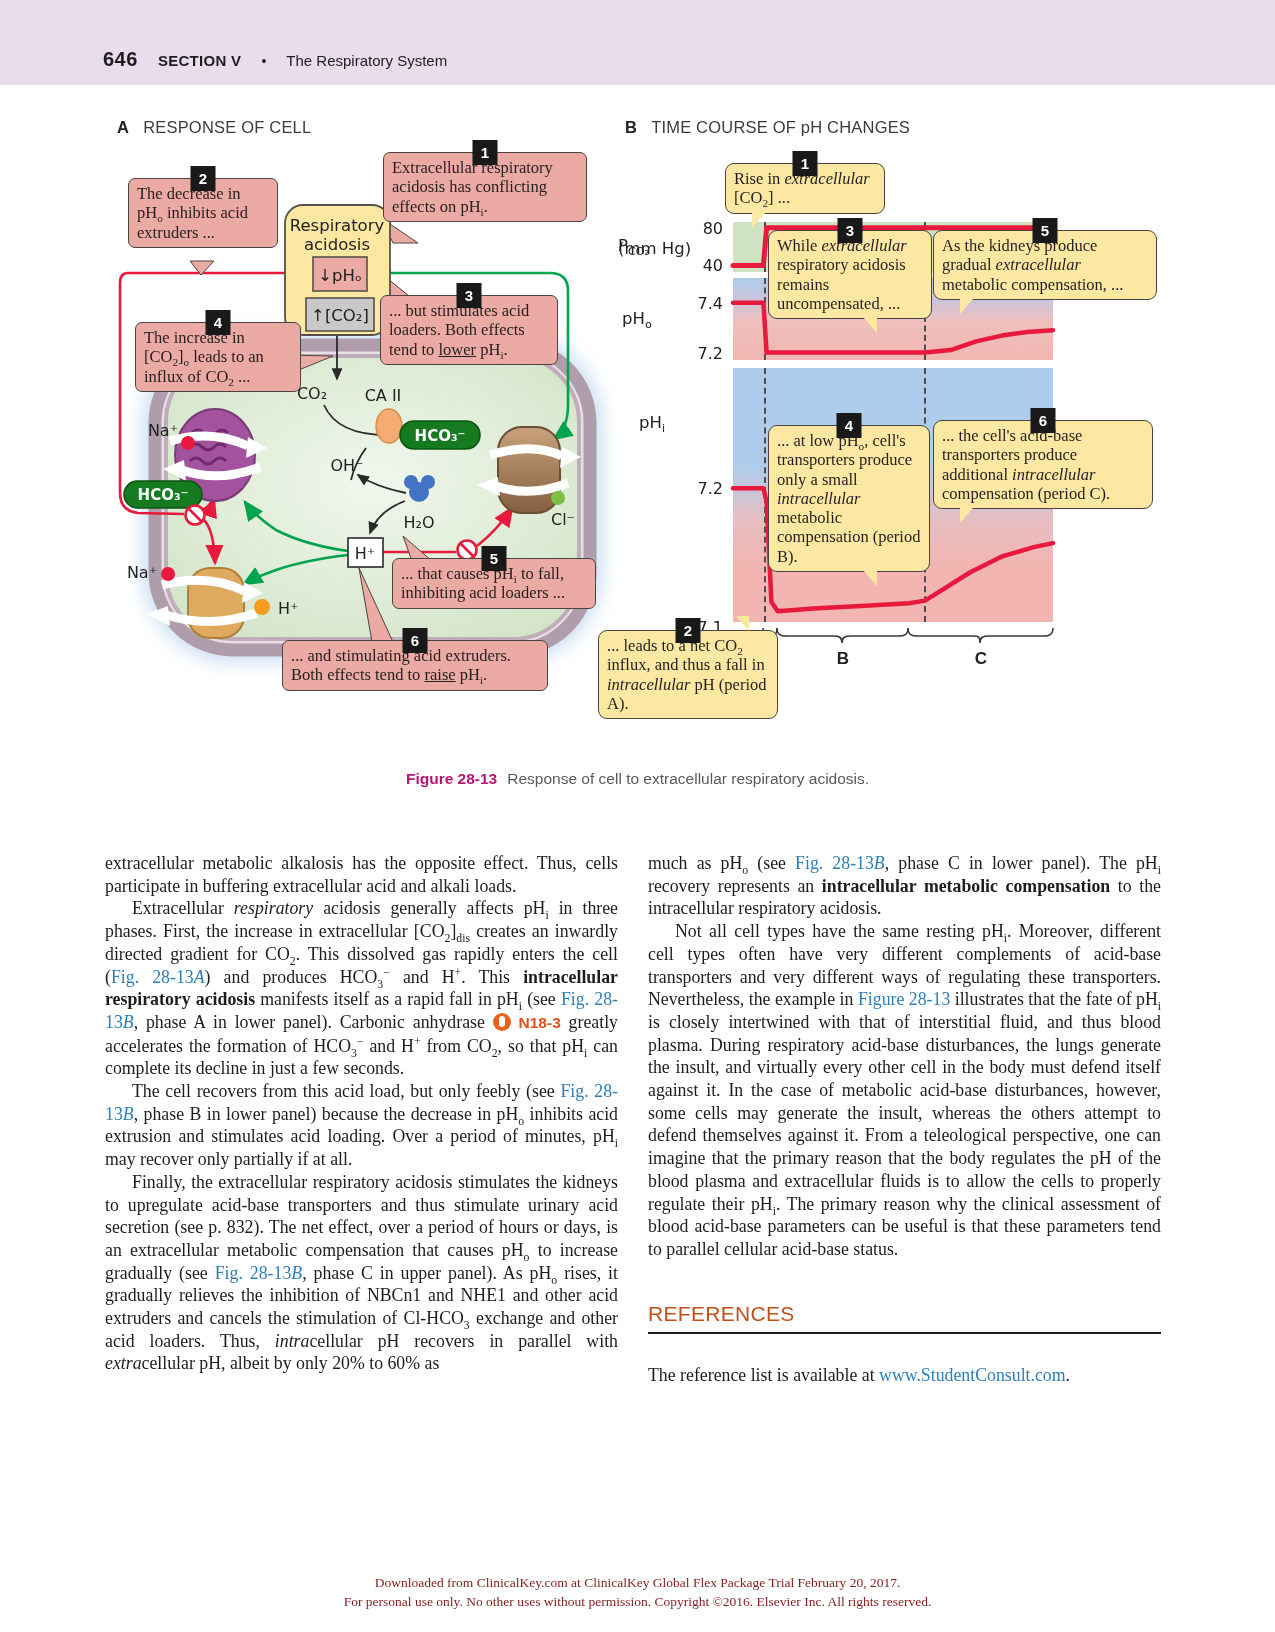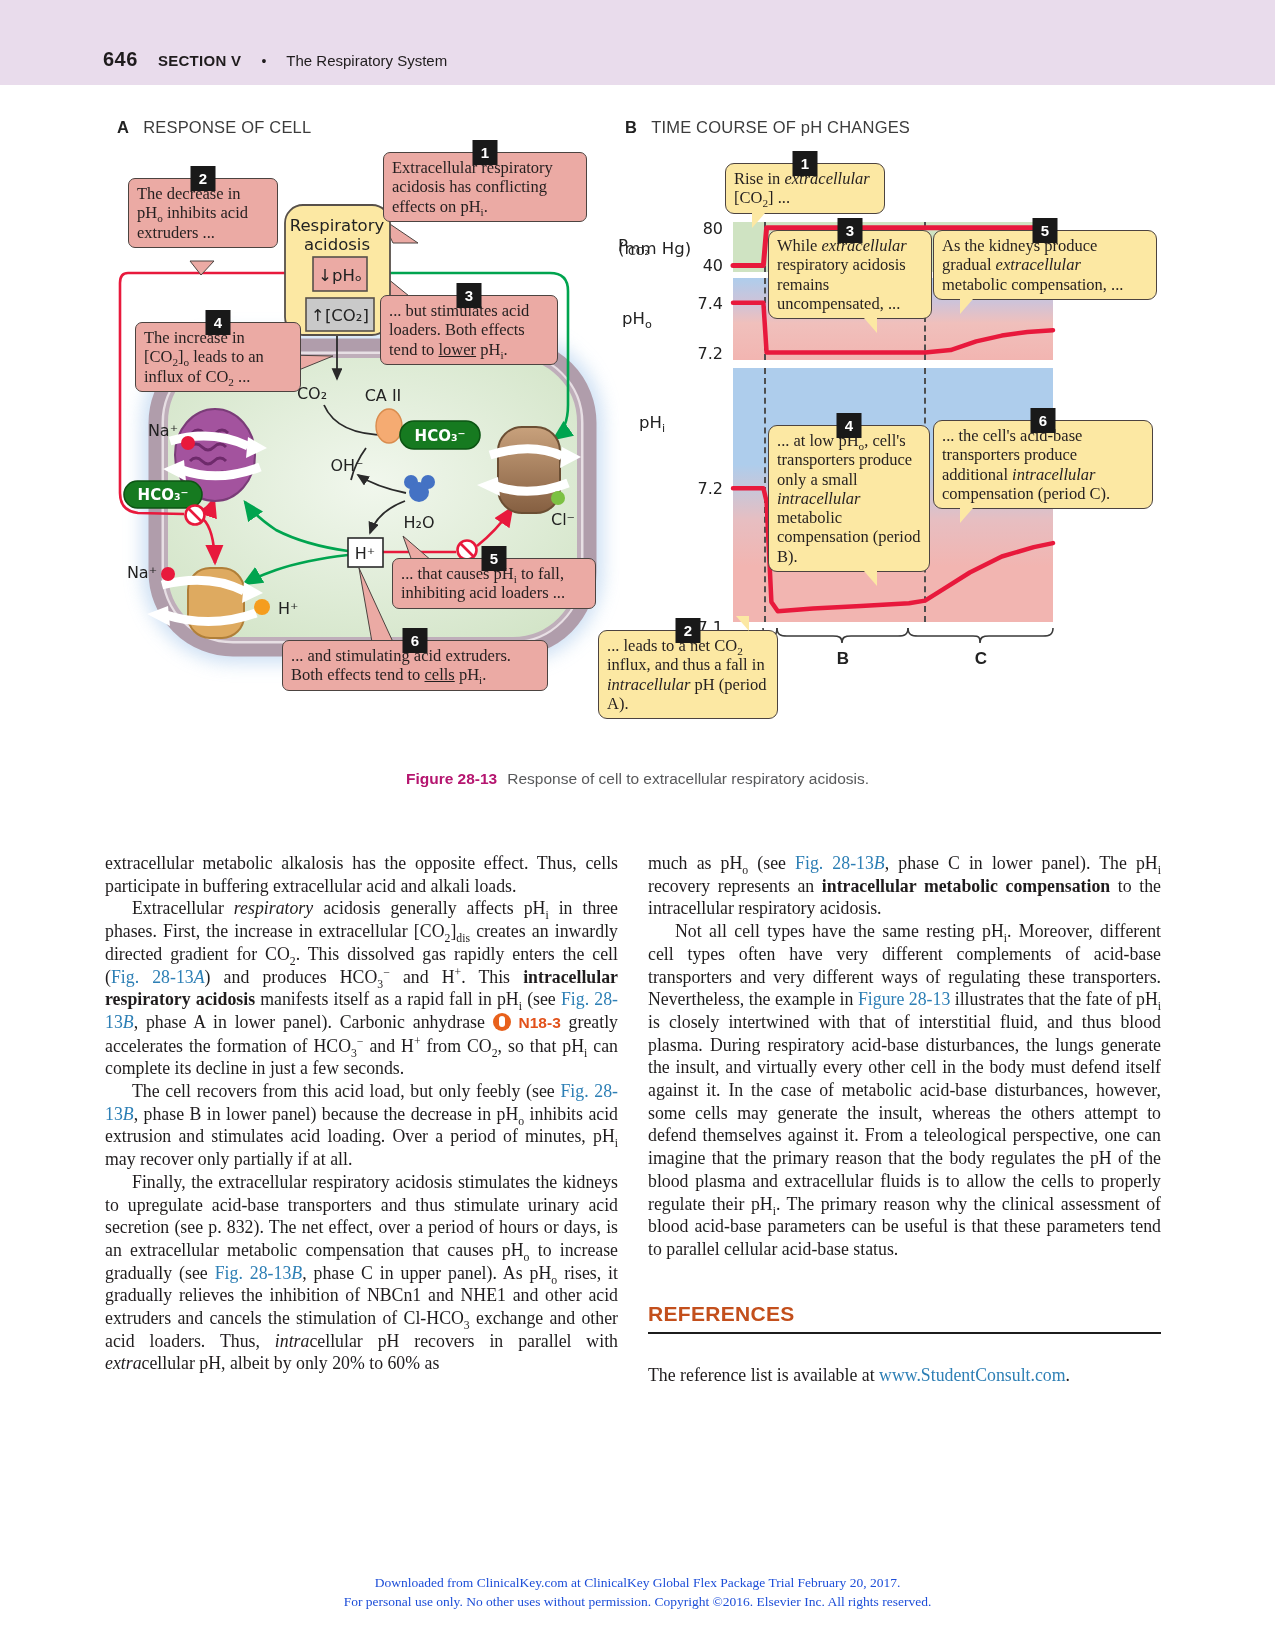--- a/index.html
+++ b/index.html
@@ -66,28 +66,28 @@
   .col sup{font-size:66%;line-height:0;}
   .r-i{font-style:italic;}
   .r-b{font-weight:bold;}
   .r-u{text-decoration:underline;}
   .r-l{color:#2d7fb5;}
   .r-n{color:#e2511a;font-weight:bold;font-family:"Liberation Sans",sans-serif;font-size:15.5px;}
   .r-micon{display:inline-block;width:18px;height:18px;background:#e8611c;border-radius:50%;
            vertical-align:-3px;position:relative;}
   .r-micon::after{content:"";position:absolute;left:6px;top:3.5px;width:6px;height:11px;
            background:#fff;border-radius:3px;}
-  .refs-head{margin-top:42px;font-family:"Liberation Sans",sans-serif;font-weight:bold;
+  .refs-head{margin-top:42px;font-family:"Liberation Sans",sans-serif;font-weight:normal;
              font-size:21px;color:#c34f1c;letter-spacing:.3px;}
   .refs-rule{border:none;border-top:2.5px solid #1c1c1c;margin:7px 0 0 0;}
   .refs-par{margin-top:30px !important;}
 
   
   .footer{position:absolute;left:0;top:1573px;width:100%;text-align:center;
-          font-family:"Liberation Serif","DejaVu Serif",serif;font-size:13.5px;line-height:19px;color:#1d4ed8;}
+          font-family:"Liberation Serif","DejaVu Serif",serif;font-size:13.5px;line-height:19px;color:#7f1d1d;}
 </style>
 </head>
 <body>
 
 <div class="page">
 
   <div class="header">
     <div class="header-inner">
       <span class="pagenum">646</span>
       <span class="section-label">SECTION V</span>
@@ -250,21 +250,21 @@
     <div class="callout pink" style="left:35px;top:209px;width:148px;">
       <span class="badge">4</span>
       <span>The increase in [CO<sub>2</sub>]<sub>o</sub> leads to an influx of CO<sub>2</sub> ...</span>
     </div>
     <div class="callout pink" style="left:292px;top:445px;width:186px;">
       <span class="badge">5</span>
       <span>... that causes pH<sub>i</sub> to fall, inhibiting acid loaders ...</span>
     </div>
     <div class="callout pink" style="left:182px;top:527px;width:248px;">
       <span class="badge">6</span>
-      <span>... and stimulating acid extruders. Both effects tend to <span class="r-u">cells</span> pH<sub>i</sub>.</span>
+      <span>... and stimulating acid extruders. Both effects tend to <span class="r-u">raise</span> pH<sub>i</sub>.</span>
     </div>
   </div>
 
   <div class="panelB">
     <div class="panel-title" style="left:35px;top:5px;">
       <b>B</b><span>TIME COURSE OF pH CHANGES</span>
     </div>
 
     <div class="chartbox cb1"></div>
     <div class="chartbox cb2"></div>

